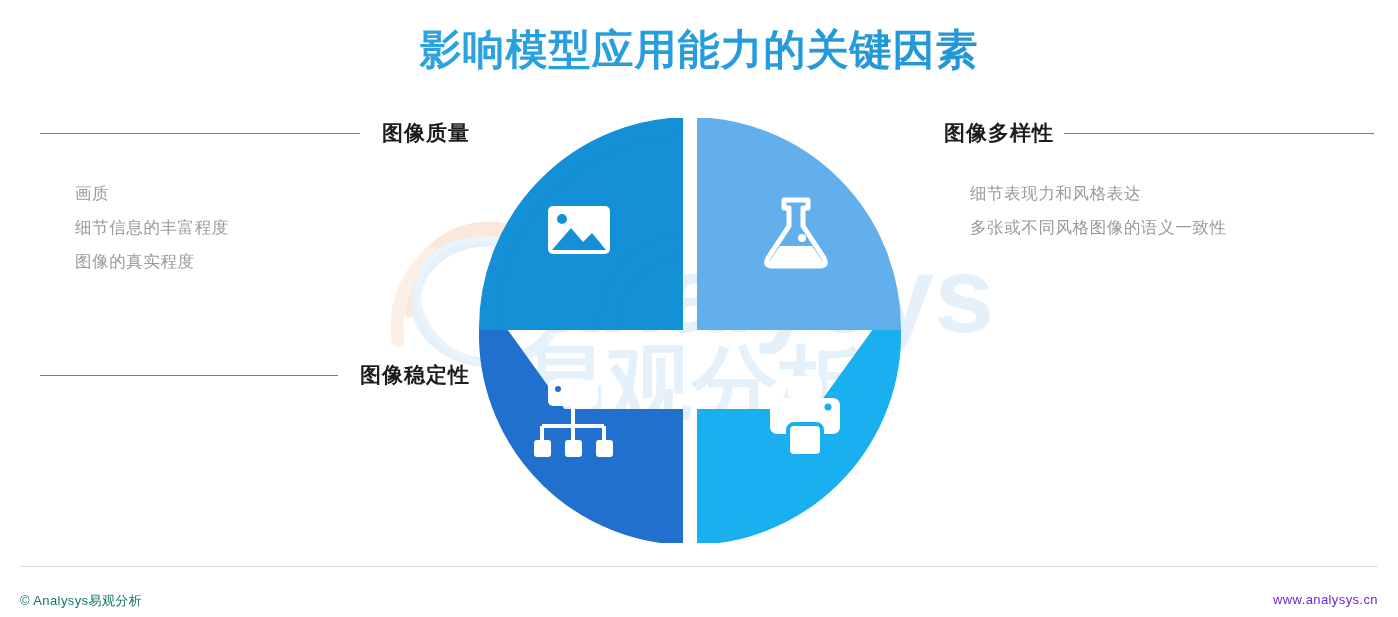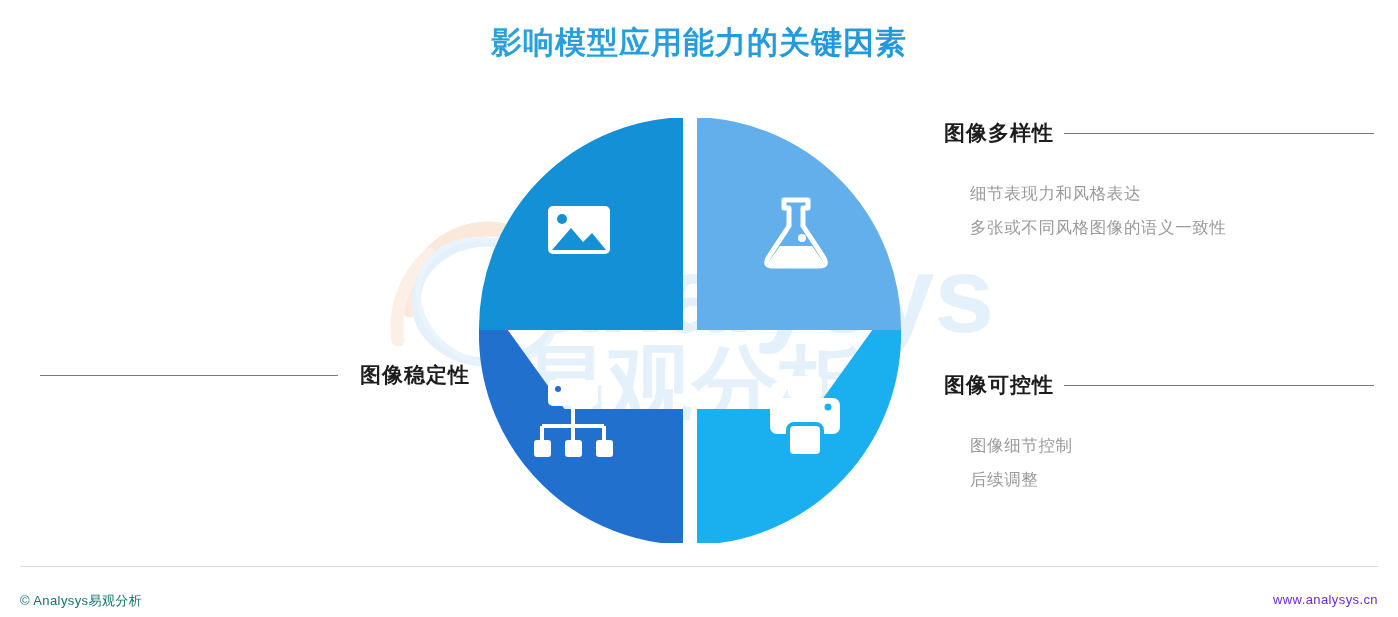--- a/index.html
+++ b/index.html
@@ -18,21 +18,21 @@
     overflow: hidden;
   }
 
   
   .page-title {
     position: absolute;
     top: 22px;
     left: 0;
     width: 1398px;
     text-align: center;
-    font-size: 31px;
+    font-size: 42px;
     font-weight: bold;
     letter-spacing: 1px;
     color: #2196d8;
     background: linear-gradient(90deg, #3a9bc8 0%, #2aa3e0 30%, #2196d8 70%, #2f9fd6 100%);
     -webkit-background-clip: text;
     background-clip: text;
     -webkit-text-fill-color: transparent;
     white-space: nowrap;
   }
 
@@ -200,47 +200,48 @@
         <g transform="translate(330,258)">
           <rect x="18" y="0" width="34" height="22" rx="5" ry="5" fill="#ffffff"></rect>
           <rect x="0" y="22" width="70" height="36" rx="7" ry="7" fill="#ffffff"></rect>
           <circle cx="58" cy="31" r="3.5" fill="#1ab0f0"></circle>
           <rect x="18" y="48" width="34" height="32" rx="6" ry="6" fill="#ffffff" stroke="#1ab0f0" stroke-width="4"></rect>
         </g>
       </g>
     </svg>
   </div>
 
+  <div class="quad quad-left" id="quad-tl">
+    <div class="quad-head">
+      <span class="quad-rule"></span>
+      <span class="quad-title">图像质量</span>
+    </div>
+    <div class="quad-lines">
+      <div class="quad-line">画质</div>
+      <div class="quad-line">细节信息的丰富程度</div>
+      <div class="quad-line">图像的真实程度</div>
+    </div>
+  </div>
 
   <div class="quad quad-left" id="quad-bl">
     <div class="quad-head">
       <span class="quad-rule"></span>
       <span class="quad-title">图像稳定性</span>
     </div>
   </div>
 
   <div class="quad quad-right" id="quad-tr">
     <div class="quad-head">
       <span class="quad-title">图像多样性</span>
       <span class="quad-rule"></span>
     </div>
     <div class="quad-lines">
       <div class="quad-line">细节表现力和风格表达</div>
       <div class="quad-line">多张或不同风格图像的语义一致性</div>
     </div>
   </div>
 
-  <div class="quad quad-right" id="quad-br">
-    <div class="quad-head">
-      <span class="quad-title">图像可控性</span>
-      <span class="quad-rule"></span>
-    </div>
-    <div class="quad-lines">
-      <div class="quad-line">图像细节控制</div>
-      <div class="quad-line">后续调整</div>
-    </div>
-  </div>
 
   <div id="footer-rule"></div>
   <div id="footer-left">© Analysys易观分析</div>
   <div id="footer-right">www.analysys.cn</div>
 
 </div>
 
 </body></html>

